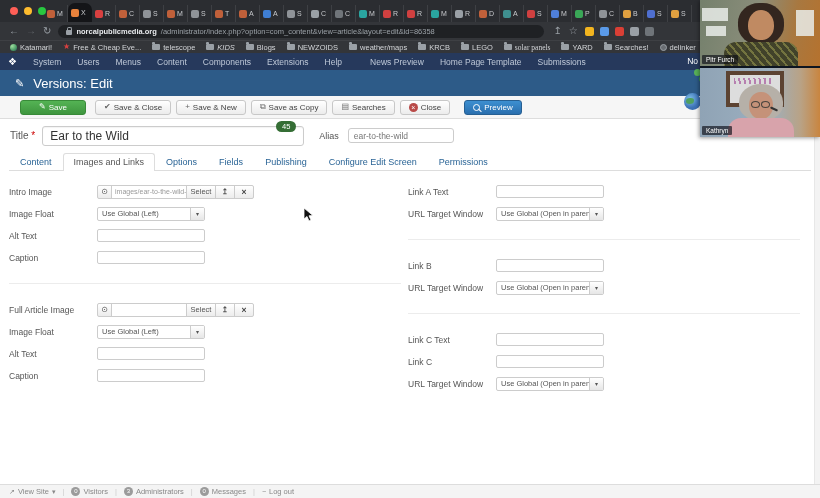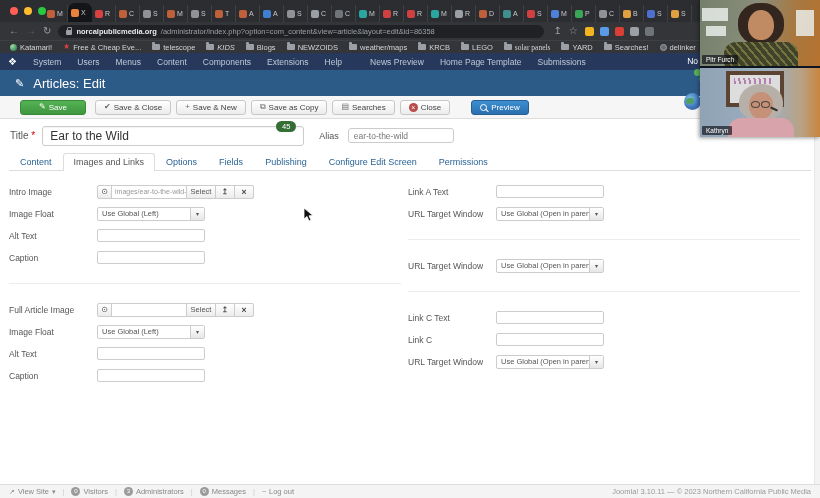--- a/index.html
+++ b/index.html
@@ -52,21 +52,21 @@
            align-items:center;gap:9px;padding:0 15px;font-size:13px;box-sizing:border-box;z-index:1}
   .jpencil{font-size:11px}
 
   .jtoolbar{position:absolute;top:96px;left:0;right:0;height:23px;background:#f6f6f6;border-bottom:1px solid #ddd;
             display:flex;align-items:center;gap:5px;padding:0 0 0 20px;box-sizing:border-box}
   .jbtn{height:15px;padding:0 8px;display:inline-flex;align-items:center;gap:3px;background:linear-gradient(#fff,#ececec);
         border:1px solid #c8c8c8;border-radius:3px;font-size:8px;color:#444;white-space:nowrap;box-sizing:border-box}
   .jbtn .ic{font-size:8px;color:#666;line-height:1}
   .jbtn.success{background:linear-gradient(#54b354,#3f963f);border-color:#388a38;color:#fff;width:66px;justify-content:center;margin-right:4px}
   .jbtn.success .ic{color:#fff}
-  .jbtn.primary{background:linear-gradient(#3d8fd1,#2a6fae);border-color:#265f92;color:#fff;margin-left:16px}
+  .jbtn.primary{background:linear-gradient(#3d8fd1,#2a6fae);border-color:#265f92;color:#fff;margin-left:9px}
   .ic-close{width:9px;height:9px;background:#b94a48;border-radius:50%;color:#fff;font-size:7px;line-height:9px;text-align:center;flex:none}
   .ic-mag{width:5px;height:5px;border:1px solid #fff;border-radius:50%;position:relative;flex:none;margin-right:1px}
   .ic-mag::after{content:"";position:absolute;width:4px;height:1px;background:#fff;transform:rotate(45deg);right:-3px;bottom:-1px}
 
   .titlerow{position:absolute;top:119px;left:0;right:0;height:33px;display:flex;align-items:center;padding-left:10px;box-sizing:border-box}
   .tlabel{font-size:10px;color:#555;margin-right:7px}
   .req{color:#c00}
   .tinput{width:262px;height:20px;border:1px solid #ccc;border-radius:3px;font-size:12px;color:#333;
           padding:0 7px;display:flex;align-items:center;box-sizing:border-box;box-shadow:inset 0 1px 1px rgba(0,0,0,.05)}
   .counter{position:absolute;left:276px;top:2px;background:#356e35;color:#fff;font-size:7.5px;padding:1px 6px;border-radius:8px;line-height:1.2}
@@ -357,21 +357,21 @@
       <div class="jmi">Extensions</div>
       <div class="jmi">Help</div>
       <div class="jmi grp">News Preview</div>
       <div class="jmi">Home Page Template</div>
       <div class="jmi">Submissions</div>
     </div>
   <span class="jsite">No</span>
 
   <div class="jheader">
     <span class="jpencil">✎</span>
-    <span>Articles: Edit</span>
+    <span>Versions: Edit</span>
   </div>
 
   <div class="jtoolbar" id="jtoolbar">
       <div class="jbtn success">
         <div class="ic">✎</div>
         <div style="display: inline;">Save</div>
       </div>
       <div class="jbtn">
         <div class="ic">✔</div>
         <div style="display: inline;">Save &amp; Close</div>
@@ -480,20 +480,24 @@
         <div class="flabel">URL Target Window</div>
         <div class="fselect">
           <div class="sval">Use Global (Open in parent w...</div>
           <div class="scaret">▾</div>
         </div>
       </div>
       <div class="fgap">
         <hr>
       </div>
       <div class="frow">
+        <div class="flabel">Link B</div>
+        <div class="fctl-text"></div>
+      </div>
+      <div class="frow">
         <div class="flabel">URL Target Window</div>
         <div class="fselect">
           <div class="sval">Use Global (Open in parent w...</div>
           <div class="scaret">▾</div>
         </div>
       </div>
       <div class="fgap">
         <hr>
       </div>
       <div class="frow">
@@ -534,21 +538,20 @@
       <div class="sdiv">|</div>
       <div class="sitem">
         <div class="scount">0</div>
         <div>Messages</div>
       </div>
       <div class="sdiv">|</div>
       <div class="sitem">
         <div class="sicon">−</div>
         <div>Log out</div>
       </div>
-      <div class="sfooter">Joomla! 3.10.11  —  © 2023 Northern California Public Media</div>
     </div>
 
   <div class="vcall">
     <div class="vtile v1">
       <div class="paper" style="left:2px;top:8px;width:26px;height:13px"></div>
       <div class="paper" style="left:6px;top:26px;width:20px;height:10px"></div>
       <div class="paper" style="left:96px;top:10px;width:18px;height:26px"></div>
       <div class="hair"></div>
       <div class="face"></div>
       <div class="body"></div>

